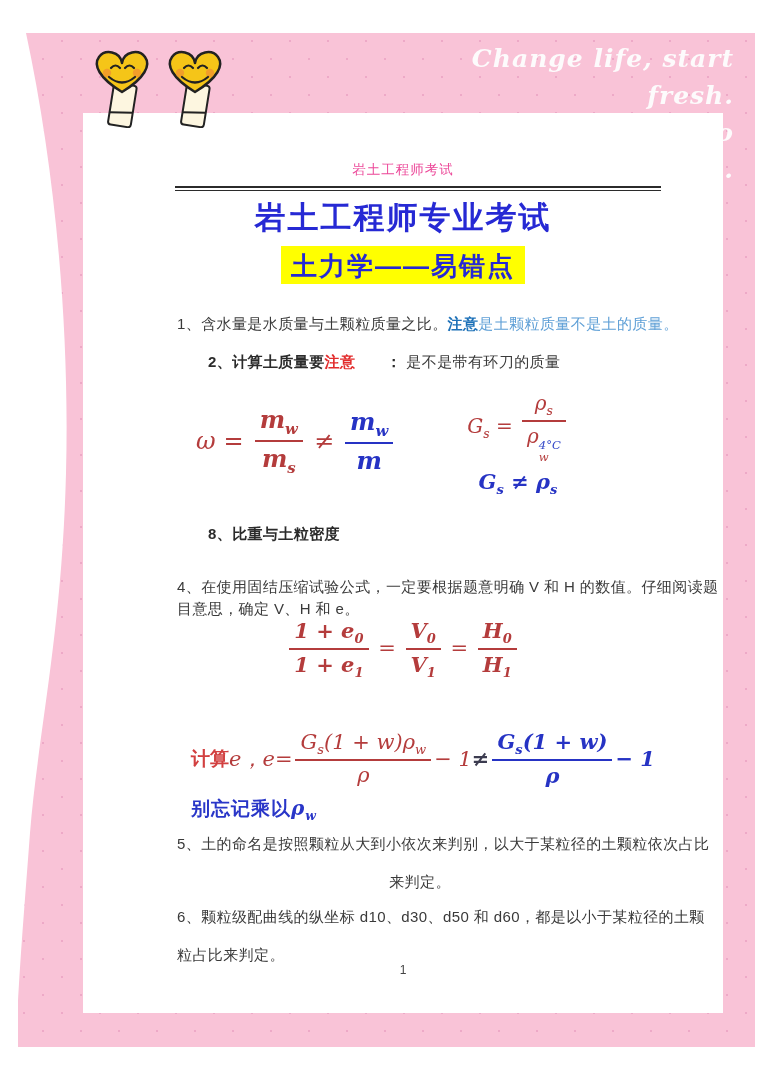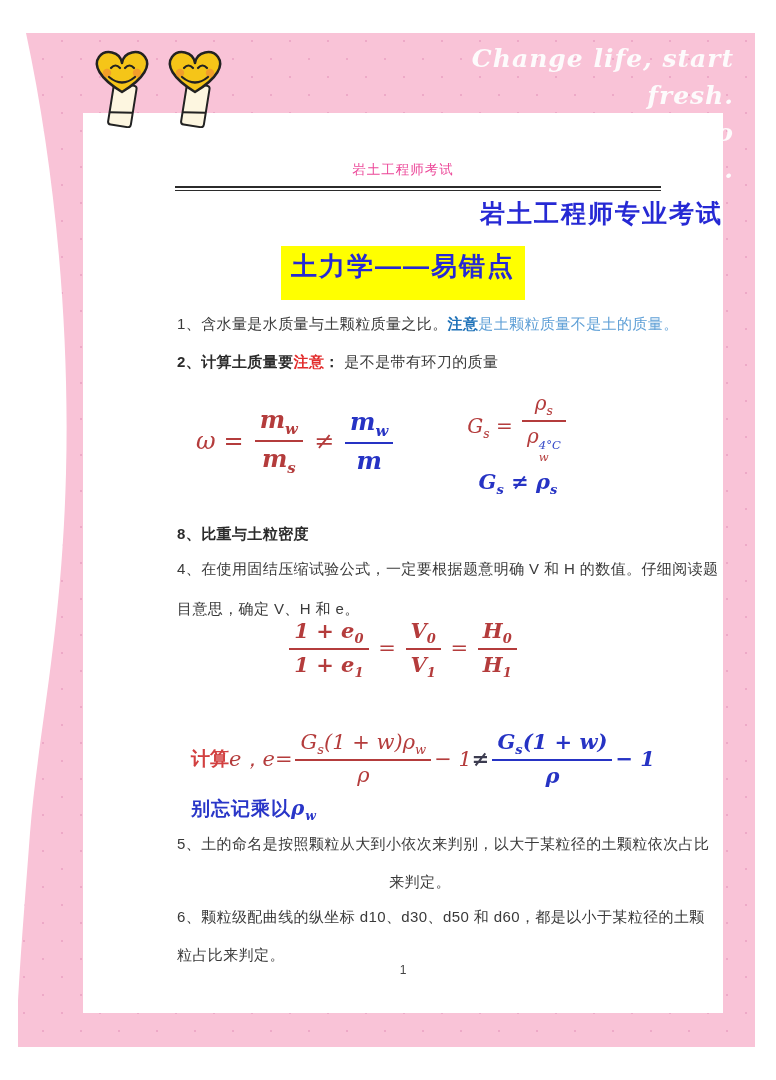--- a/index.html
+++ b/index.html
@@ -37,34 +37,34 @@
 
   .hdr-title {
     position:absolute; top:48px; left:0; width:100%; text-align:center;
     font-size:13.5px; color:#ec4899; letter-spacing:1px;
   }
   .hdr-rule {
     position:absolute; top:73px; left:92px; width:486px; height:5px;
     border-top:2px solid #2b2b2b; border-bottom:1px solid #2b2b2b;
   }
   .main-title {
-    position:absolute; top:84px; left:0; width:100%; text-align:right;
-    font-size:25px; font-weight:bold; color:#2629d4; letter-spacing:2px;
+    position:absolute; top:84px; left:0; width:100%; text-align:center;
+    font-size:31px; font-weight:bold; color:#2629d4; letter-spacing:2px;
   }
   .subtitle-row { position:absolute; top:133px; left:0; width:100%; text-align:center; }
   .subtitle {
-    display:inline-block; background:#ffff00; padding:3px 10px 16px;
+    display:inline-block; background:#ffff00; padding:3px 10px 0;
     font-size:26px; font-weight:bold; color:#2629d4; letter-spacing:2px;
   }
 
   .tline {
     position:absolute; left:94px; width:486px;
     font-size:15px; color:#3a3a3a; letter-spacing:0.4px; white-space:nowrap;
   }
-  .b { font-weight:bold; color:#2b2b2b; }
+  .b { font-weight:bold; color:#2b2b2b;margin-left:31px; }
   .note-strong { color:#1e71b8; font-weight:bold; }
   .note-light { color:#5e9fd6; }
   .note-red { color:#e22b2b; font-weight:bold; }
 
   
   .math { font-family:"DejaVu Serif", serif; font-style:italic; }
   .red  { color:#b43c3c; }
   .blue { color:#2633c4; font-weight:bold; }
   .frac { display:inline-block; vertical-align:middle; text-align:center; padding:0 3px; }
   .frac .num { display:block; padding:0 5px 2px; border-bottom:2px solid currentColor; }
@@ -155,21 +155,21 @@
     </div>
     <div class="f2-l2 blue">
       <span>G</span><sub>s</sub>
       <span>≠</span>
       <span>ρ</span><sub>s</sub>
     </div>
   </div>
 
   <div class="tline b" style="top:412px;">8、比重与土粒密度</div>
 
-  <div class="tline" style="top:447px;">4、在使用固结压缩试验公式，一定要根据题意明确 V 和 H 的数值。仔细阅读题</div>
+  <div class="tline" style="top:465px;">4、在使用固结压缩试验公式，一定要根据题意明确 V 和 H 的数值。仔细阅读题</div>
   <div class="tline" style="top:487px;">目意思，确定 V、H 和 e。</div>
 
   <div class="f3 math red">
     <span class="frac">
       <span class="num"><span>1 + e</span><sub>0</sub></span>
       <span class="den"><span>1 + e</span><sub>1</sub></span>
     </span>
     <span>=</span>
     <span class="frac">
       <span class="num"><span>V</span><sub>0</sub></span>

